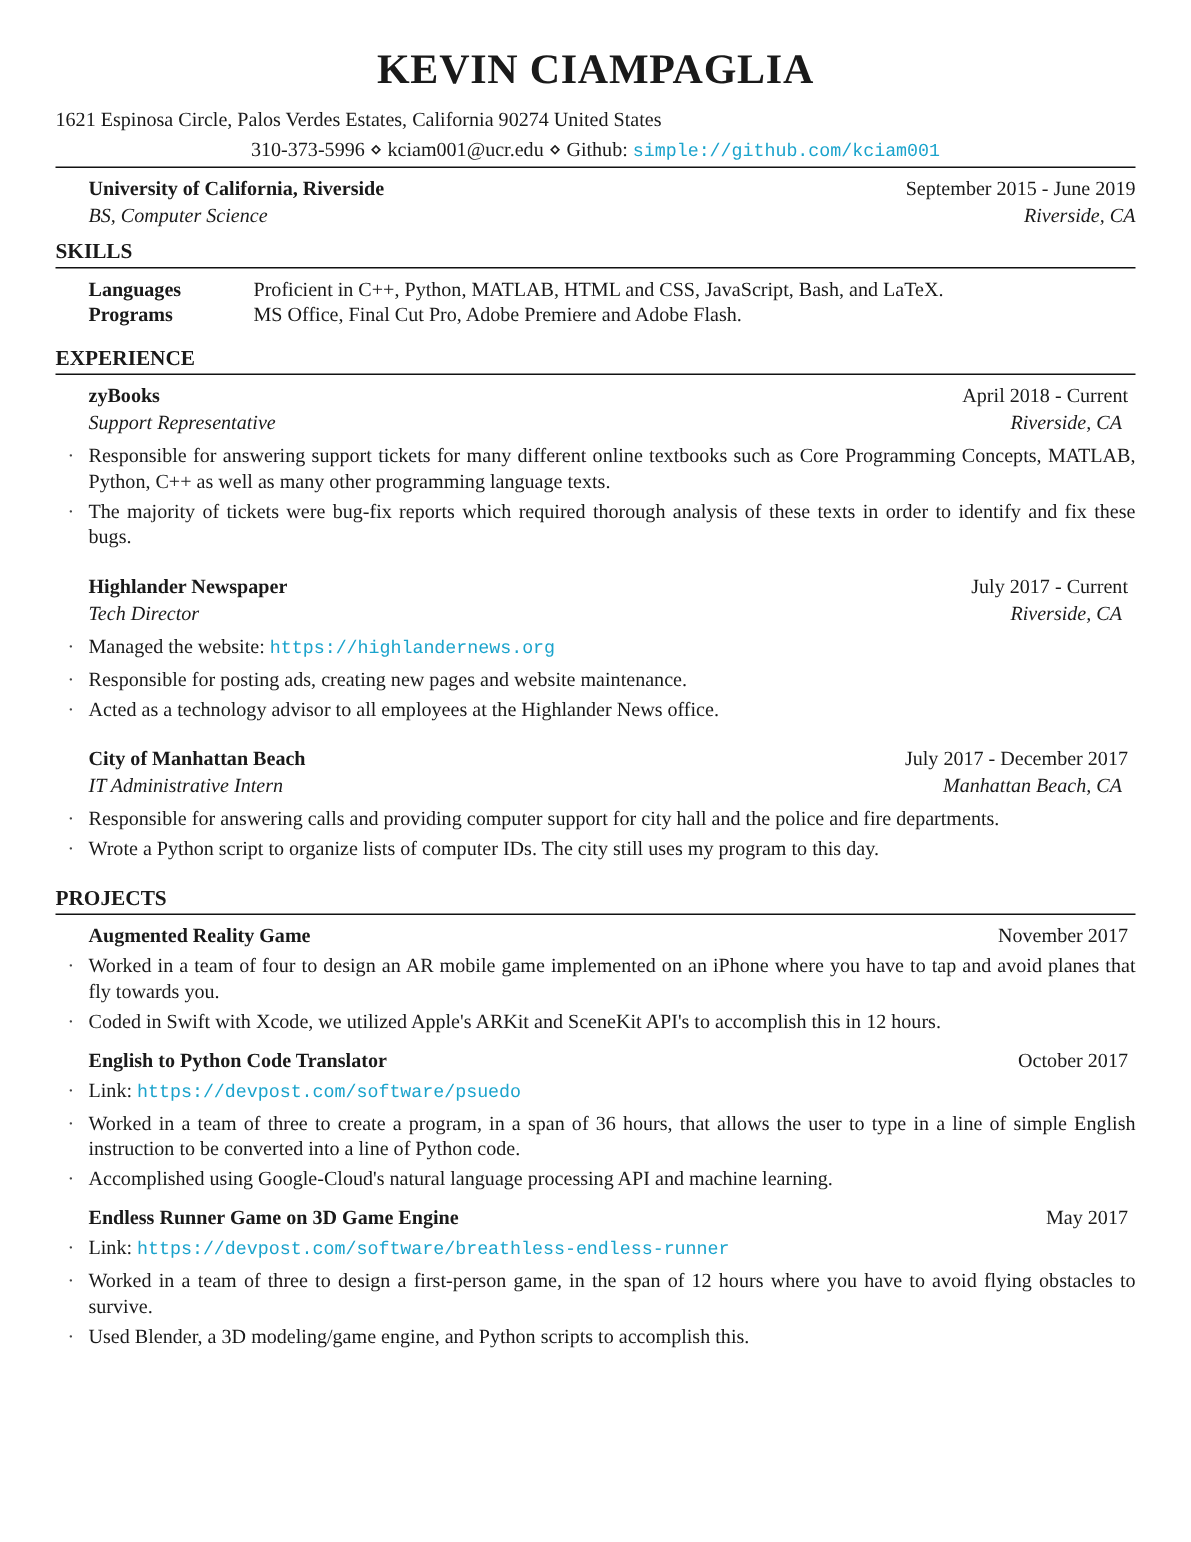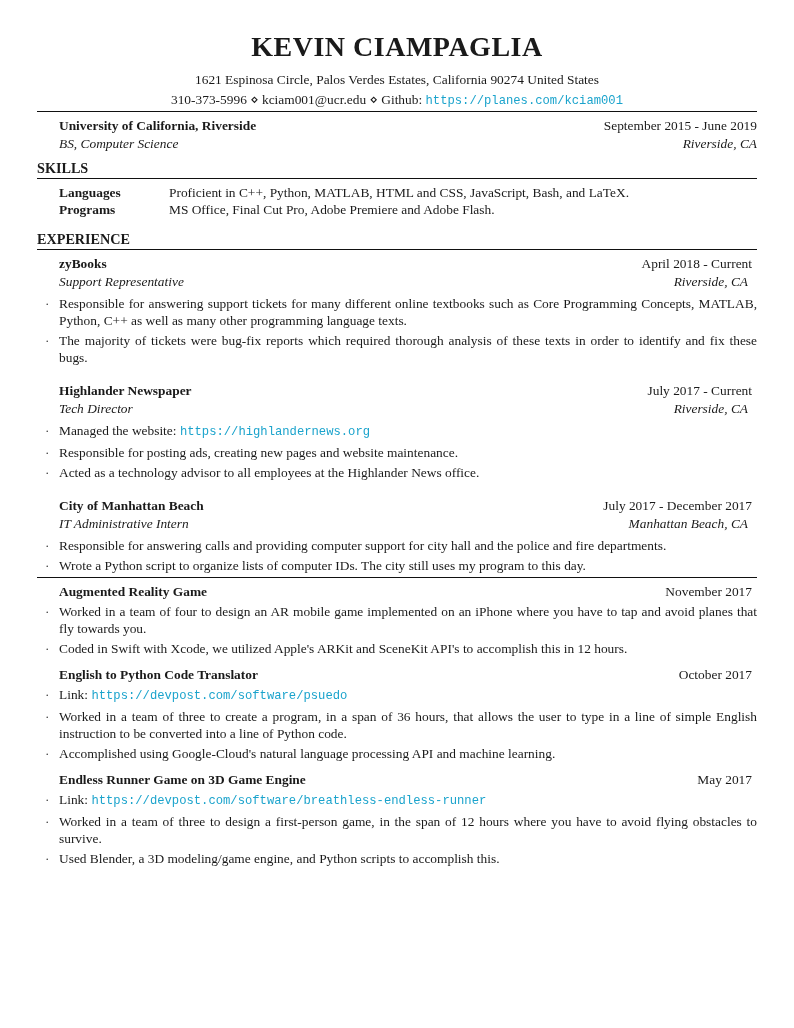--- a/index.html
+++ b/index.html
@@ -5,21 +5,21 @@
   html, body { margin: 0; padding: 0; background: #ffffff; }
   body {
     width: 794px; height: 1028px; overflow: hidden;
     font-family: "Liberation Serif", "DejaVu Serif", serif;
     color: #1a1a1a; font-size: 13.4px; line-height: 17px;
     position: relative;
   }
   .page { position: absolute; left: 37px; top: 0; width: 720px; }
   .name { text-align: center; font-size: 28px; font-weight: bold; letter-spacing: 0.5px;
           margin-top: 30px; height: 34px; line-height: 34px; }
-  .addr { text-align: center; margin-top: 6px; height: 20px; line-height: 20px; }
+  .addr { margin-top: 6px; height: 20px; line-height: 20px; }
   .contact { text-align: center; height: 20px; line-height: 20px; }
   .mono { font-family: "Liberation Mono", "DejaVu Sans Mono", monospace; font-size: 12.2px; color: #1aa3cc; }
   a.mono { text-decoration: none; }
   .section-title { font-weight: bold; font-size: 14.2px; margin-top: 14px; height: 18px; line-height: 18px; }
   .rule { border-top: 1px solid #111; margin-top: 1px; margin-bottom: 5px; }
   .entry-head { display: flex; justify-content: space-between; padding-left: 22px; height: 18px; line-height: 18px; }
   .entry-head.inset { padding-right: 5px; }
   .entry-title { font-weight: bold; }
   .entry-sub { display: flex; justify-content: space-between; padding-left: 22px; font-style: italic; height: 18px; line-height: 18px; align-items: flex-end; }
   .entry-sub.inset { padding-right: 9px; }
@@ -38,21 +38,21 @@
 <div class="page">
 
   <div class="name">KEVIN CIAMPAGLIA</div>
   <div class="addr">1621 Espinosa Circle, Palos Verdes Estates, California 90274 United States</div>
   <div class="contact">
     <span>310-373-5996</span>
     <span>⋄</span>
     <span>kciam001@ucr.edu</span>
     <span>⋄</span>
     <span>Github:</span>
-    <a class="mono">https://planes.com/kciam001</a>
+    <a class="mono">simple://github.com/kciam001</a>
   </div>
 
   <div class="rule"></div>
   <div>
     <div class="entry-head">
       <span class="entry-title">University of California, Riverside</span>
       <span>September 2015 - June 2019</span>
     </div>
     <div class="entry-sub">
       <span>BS, Computer Science</span>
@@ -120,20 +120,21 @@
     <div class="entry-sub inset">
       <span>IT Administrative Intern</span>
       <span>Manhattan Beach, CA</span>
     </div>
     <ul class="bullets">
       <li>Responsible for answering calls and providing computer support for city hall and the police and fire departments.</li>
       <li>Wrote a Python script to organize lists of computer IDs.  The city still uses my program to this day.</li>
     </ul>
   </div>
 
+  <div class="section-title" style="margin-top:16px">PROJECTS</div>
   <div class="rule"></div>
 
   <div>
     <div class="entry-head inset">
       <span class="entry-title">Augmented Reality Game</span>
       <span>November 2017</span>
     </div>
     <ul class="bullets" style="margin-top:2px">
       <li>Worked in a team of four to design an AR mobile game implemented on an iPhone where you have to tap and avoid planes that fly towards you.</li>
       <li>Coded in Swift with Xcode, we utilized Apple's ARKit and SceneKit API's to accomplish this in 12 hours.</li>

